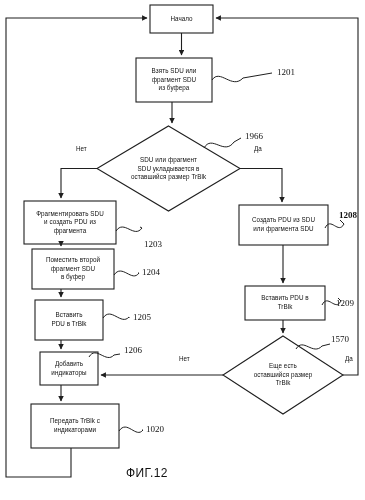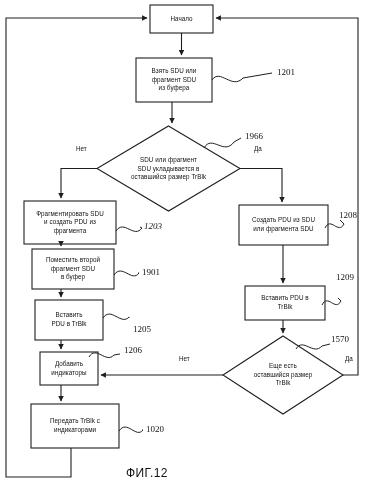--- a/index.html
+++ b/index.html
@@ -160,27 +160,27 @@
 
   <div class="node-text" style="left:245px; top:286px; width:80px; height:34px;">Вставить PDU в
 TrBlk</div>
 
   <div class="node-text" style="left:228px; top:350px; width:110px; height:50px;">Еще есть
 оставшийся размер
 TrBlk</div>
 
   <div class="ref-label" style="left:277px; top:67px;">1201</div>
   <div class="ref-label" style="left:245px; top:131px;">1966</div>
-  <div class="ref-label" style="left:144px; top:221px;font-style:italic;">1203</div>
-  <div class="ref-label" style="left:142px; top:267px;">1901</div>
-  <div class="ref-label" style="left:133px; top:324px;text-align:center;">1205</div>
+  <div class="ref-label" style="left:144px; top:239px;">1203</div>
+  <div class="ref-label" style="left:142px; top:267px;">1204</div>
+  <div class="ref-label" style="left:133px; top:312px;text-align:center;">1205</div>
   <div class="ref-label" style="left:124px; top:345px;text-align:center;">1206</div>
   <div class="ref-label" style="left:146px; top:424px;">1020</div>
-  <div class="ref-label" style="left:339px; top:210px;">1208</div>
-  <div class="ref-label" style="left:336px; top:272px;">1209</div>
+  <div class="ref-label" style="left:339px; top:210px;font-weight:bold;">1208</div>
+  <div class="ref-label" style="left:336px; top:298px;">1209</div>
   <div class="ref-label" style="left:331px; top:334px;">1570</div>
 
   <div class="branch-label" style="left:76px;  top:145px;">Нет</div>
   <div class="branch-label" style="left:254px; top:145px;">Да</div>
   <div class="branch-label" style="left:179px; top:355px;">Нет</div>
   <div class="branch-label" style="left:345px; top:355px;">Да</div>
 
   <div class="fig-caption">ФИГ.12</div>
 
 </div>

